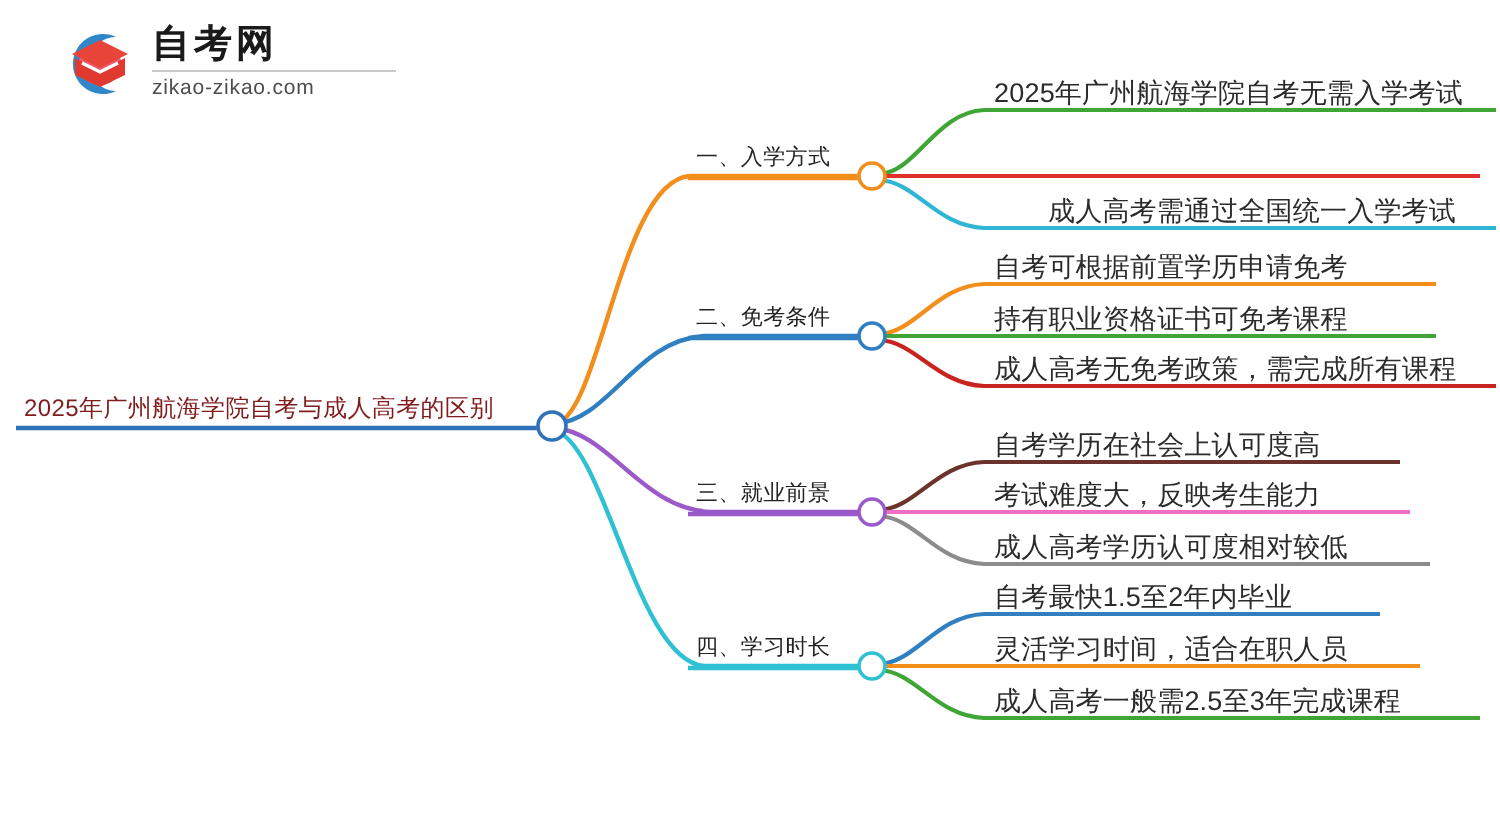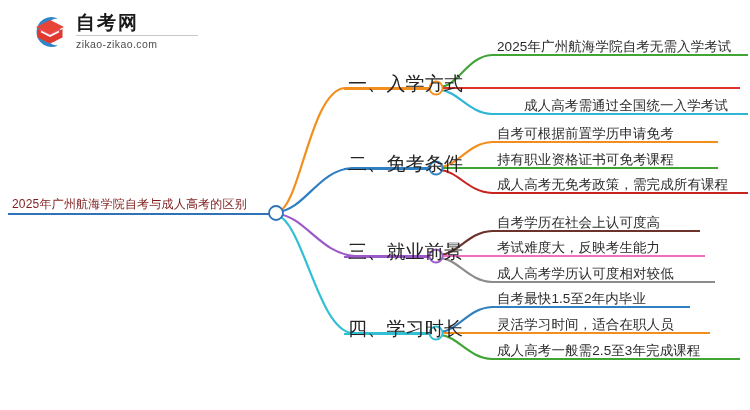--- a/index.html
+++ b/index.html
@@ -75,21 +75,21 @@
     white-space: nowrap;
     font-family: "Liberation Sans", "DejaVu Sans", sans-serif;
     color: #2b2b2b;
   }
   .root-text {
     font-size: 12px;
     color: #7f1d1d;
     letter-spacing: 0.2px;
   }
   .branch-text {
-    font-size: 19px;
+    font-size: 11px;
     color: #232323;
     letter-spacing: 0.2px;
   }
   .leaf-text {
     font-size: 13.5px;
     color: #2b2b2b;
     letter-spacing: 0.1px;
   }
 </style>
 </head>

